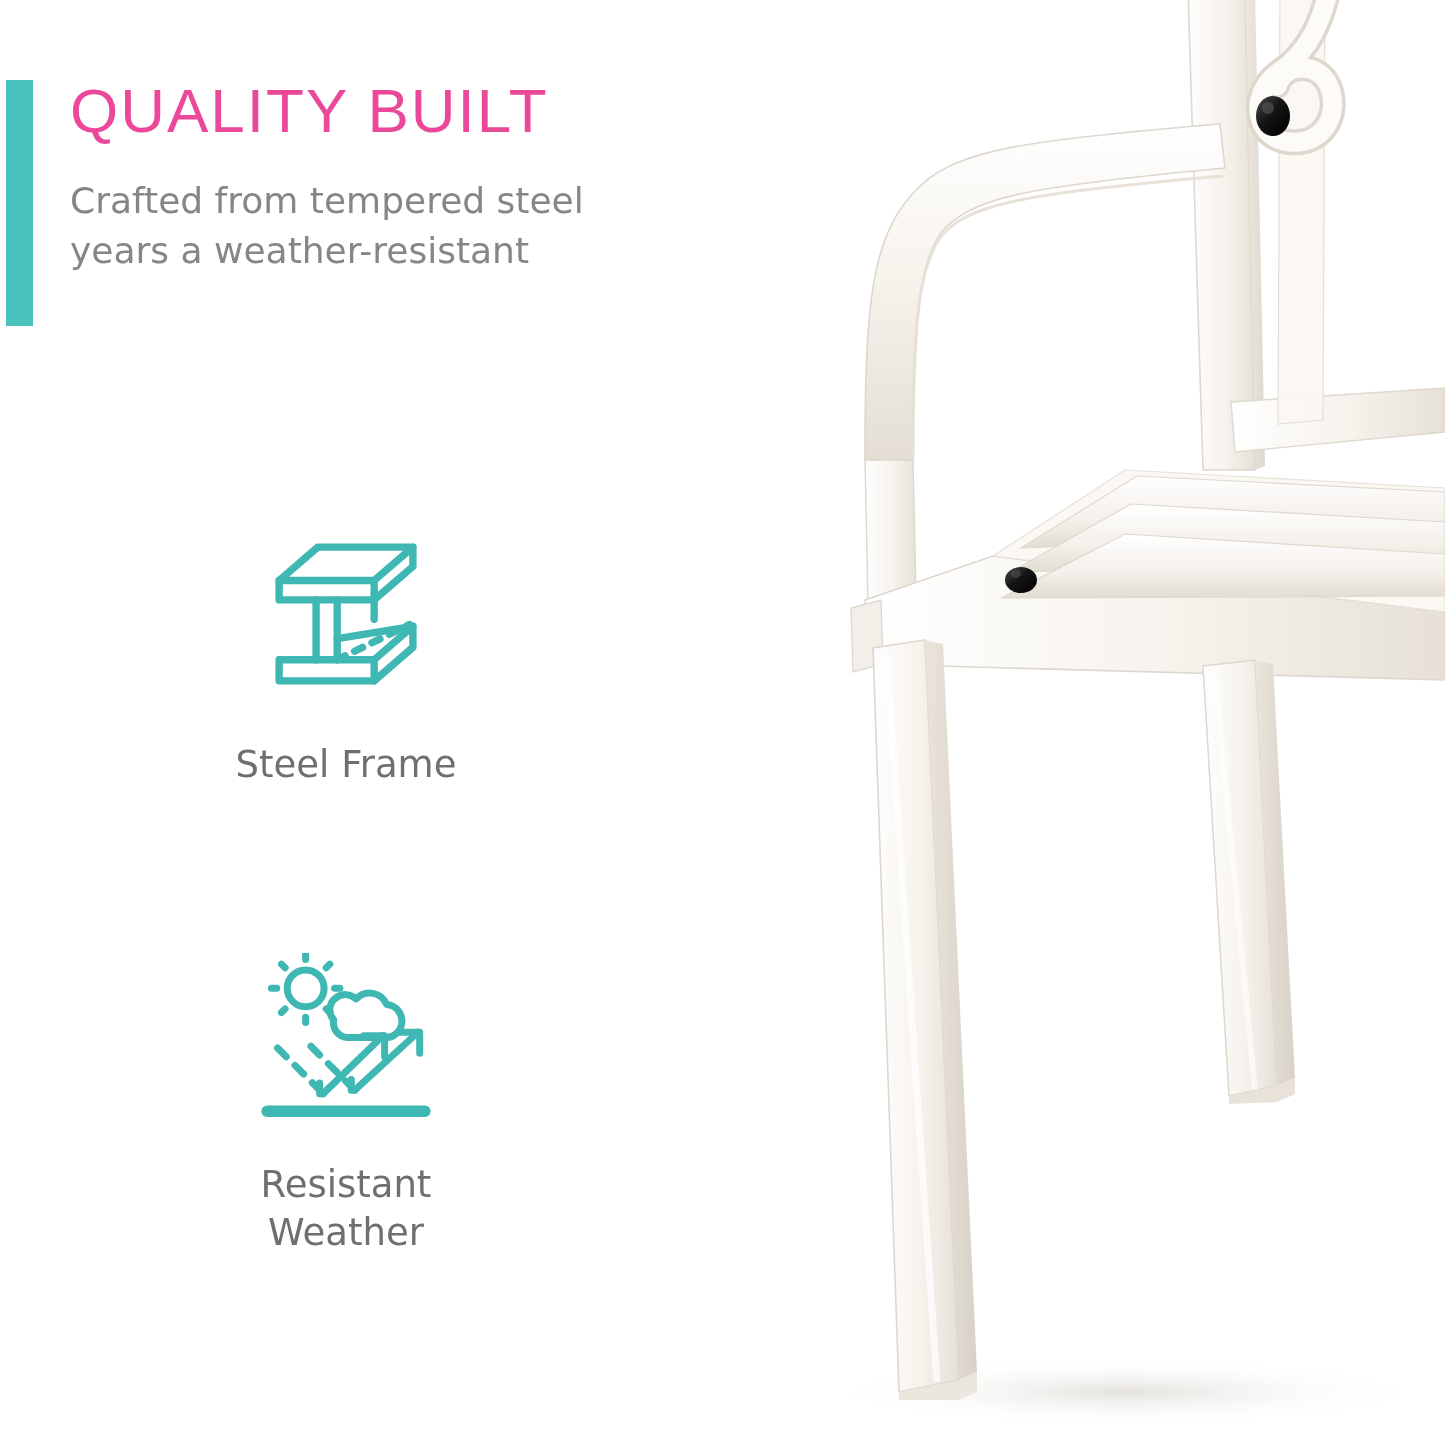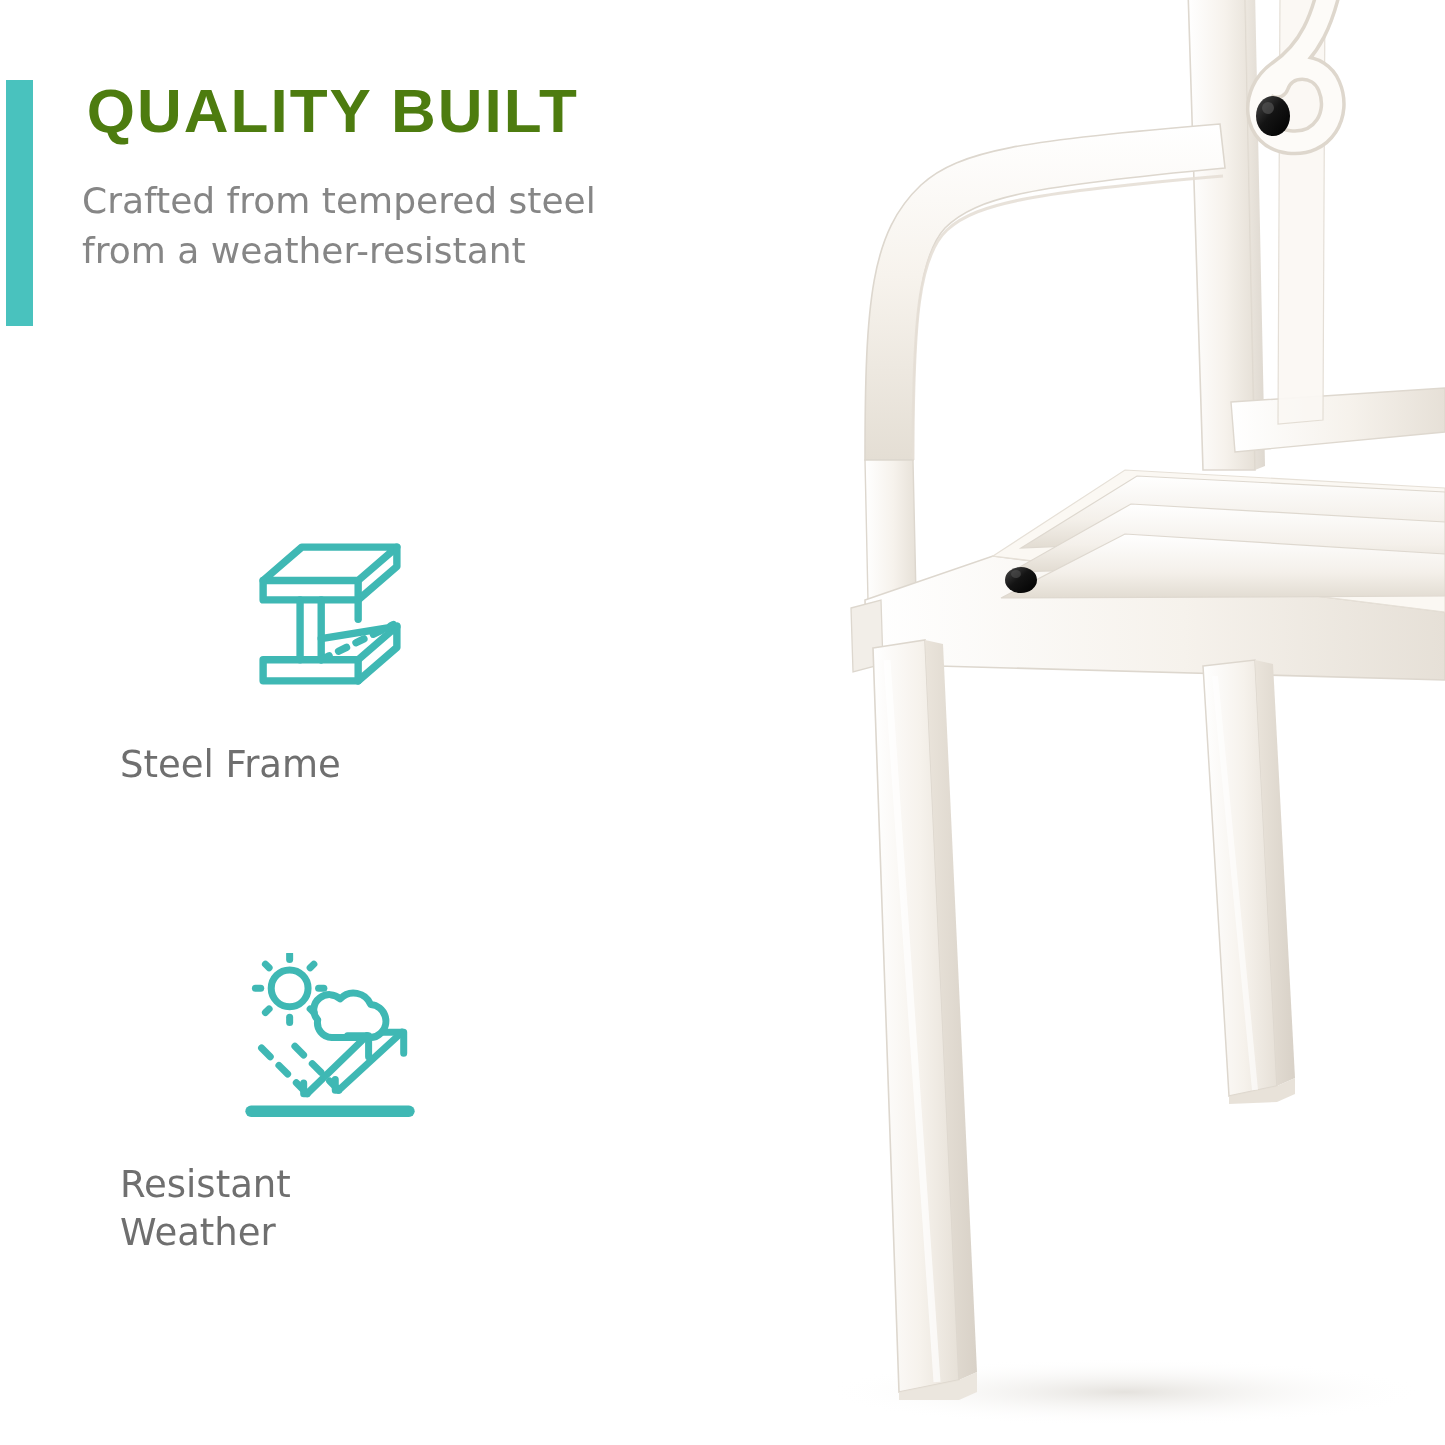--- a/index.html
+++ b/index.html
@@ -40,44 +40,43 @@
     margin-left: 6px;
   }
   .copy-text {
     margin-left: 37px;
     padding-top: 0px;
   }
   .headline {
     font-family: "Liberation Sans", sans-serif;
     font-size: 62px;
     line-height: 62px;
-    font-weight: 700;
+    font-weight: 400;
     letter-spacing: 2.0px;
-    color: #4d7c0f;
+    color: #ec4899;
     margin: 0;
     white-space: nowrap;
-    text-align: center;
   }
   .subcopy {
     margin: 34px 0 0 0;
     font-family: "DejaVu Sans", sans-serif;
     font-size: 36px;
     line-height: 50px;
     font-weight: 400;
     color: #868686;
     max-width: 640px;
   }
-  .subcopy .ln { display: block; white-space: nowrap; margin-left: 12px; }
+  .subcopy .ln { display: block; white-space: nowrap; }
 
   
   .feature {
     position: absolute;
     width: 420px;
-    left: 120px;
-    text-align: left;
+    left: 136px;
+    text-align: center;
   }
   #feature-steel { top: 528px; }
   #feature-weather { top: 948px; }
 
   .feature-icon-wrap {
     height: 185px;
     display: flex;
     align-items: center;
     justify-content: center;
   }
@@ -105,21 +104,21 @@
 <body>
 
 <div id="stage">
 
   <div class="copy-block">
     <div class="accent-bar"></div>
     <div class="copy-text">
       <h1 class="headline">QUALITY BUILT</h1>
       <p class="subcopy">
         <span class="ln">Crafted from tempered steel</span>
-        <span class="ln">from a weather-resistant</span>
+        <span class="ln">years a weather-resistant</span>
       </p>
     </div>
   </div>
 
   <div class="feature" id="feature-steel">
     <div class="feature-icon-wrap">
       <svg width="176" height="176" viewBox="0 0 100 100" aria-hidden="true">
         <g fill="none" stroke="#3fb8b4" stroke-width="4.2" stroke-linecap="round" stroke-linejoin="round">
 
           <path d="M12 27 L34 8 L88 8 L66 27 Z"></path>

